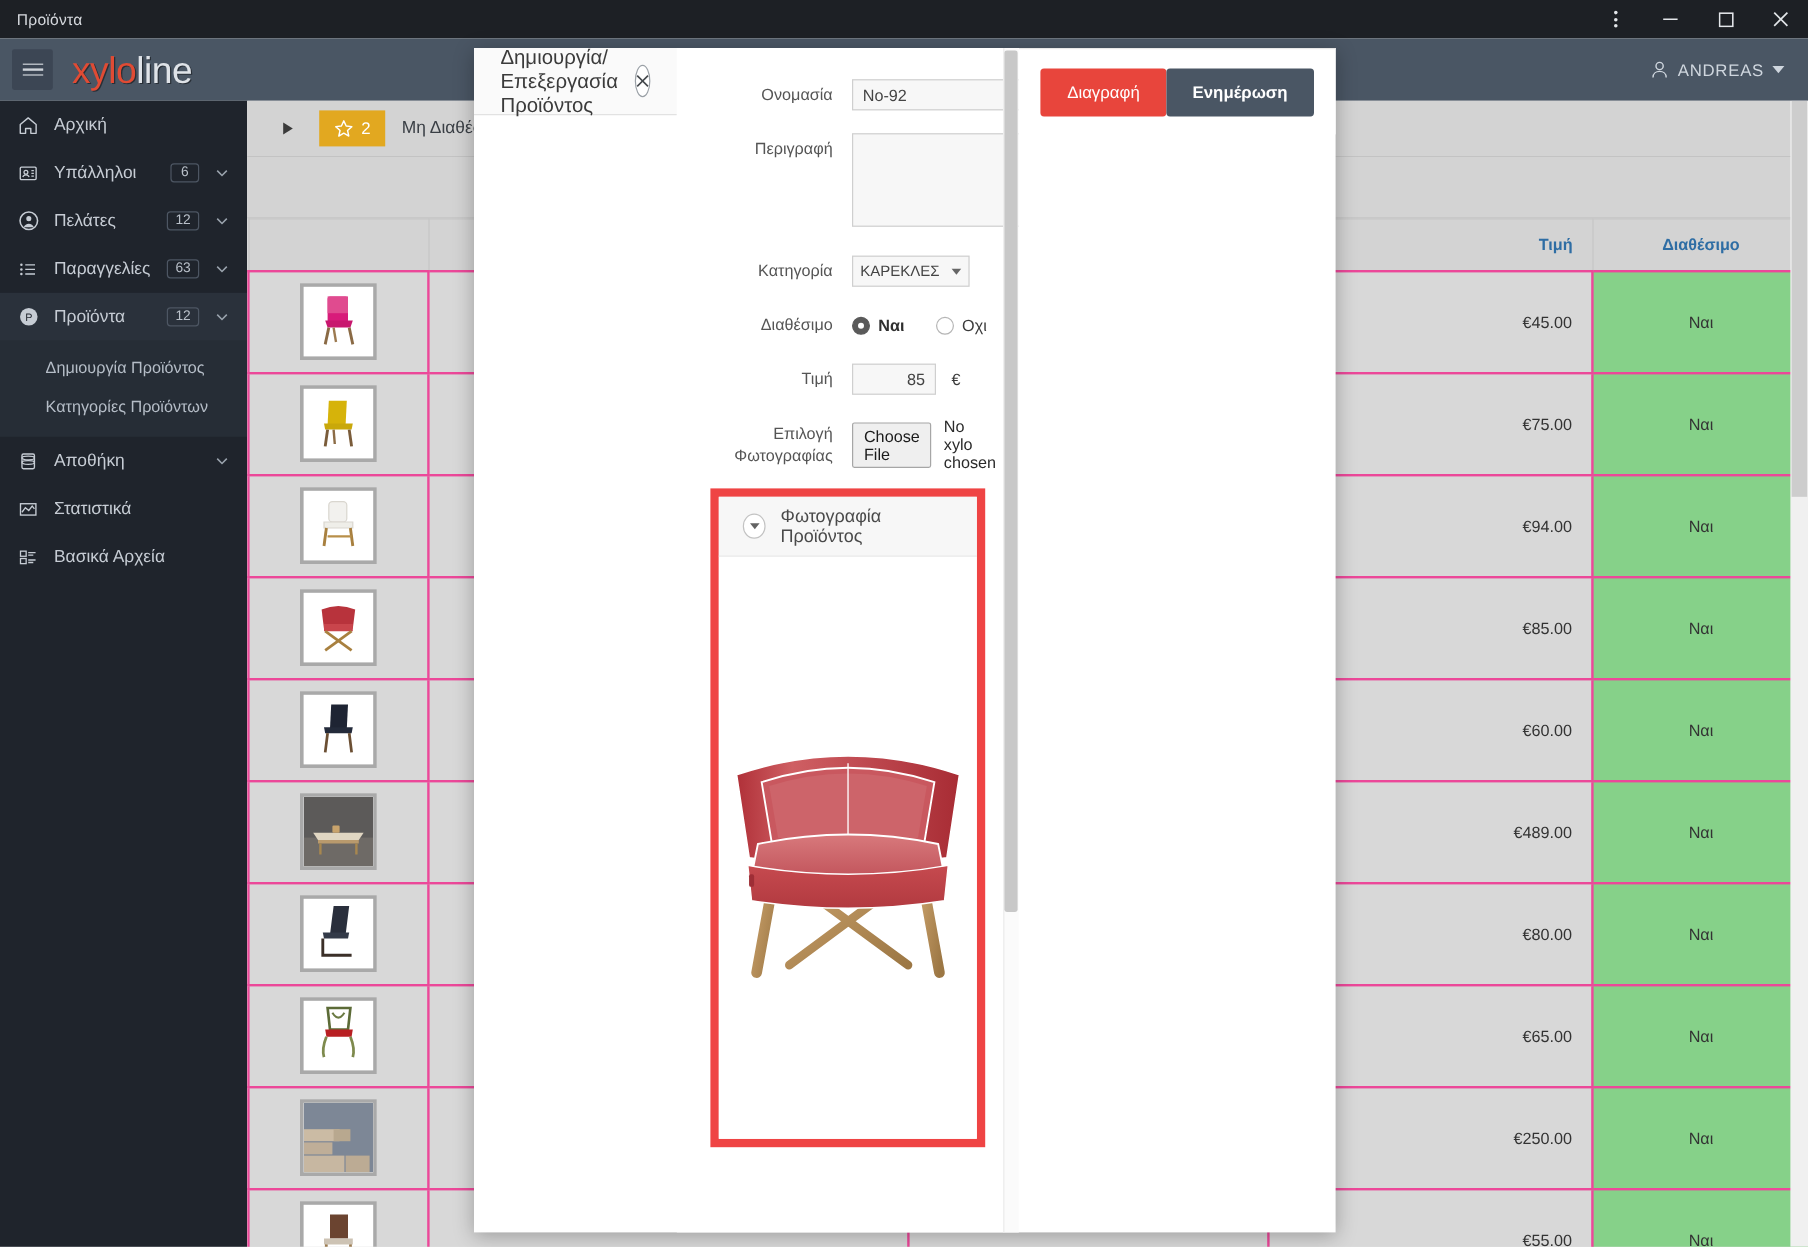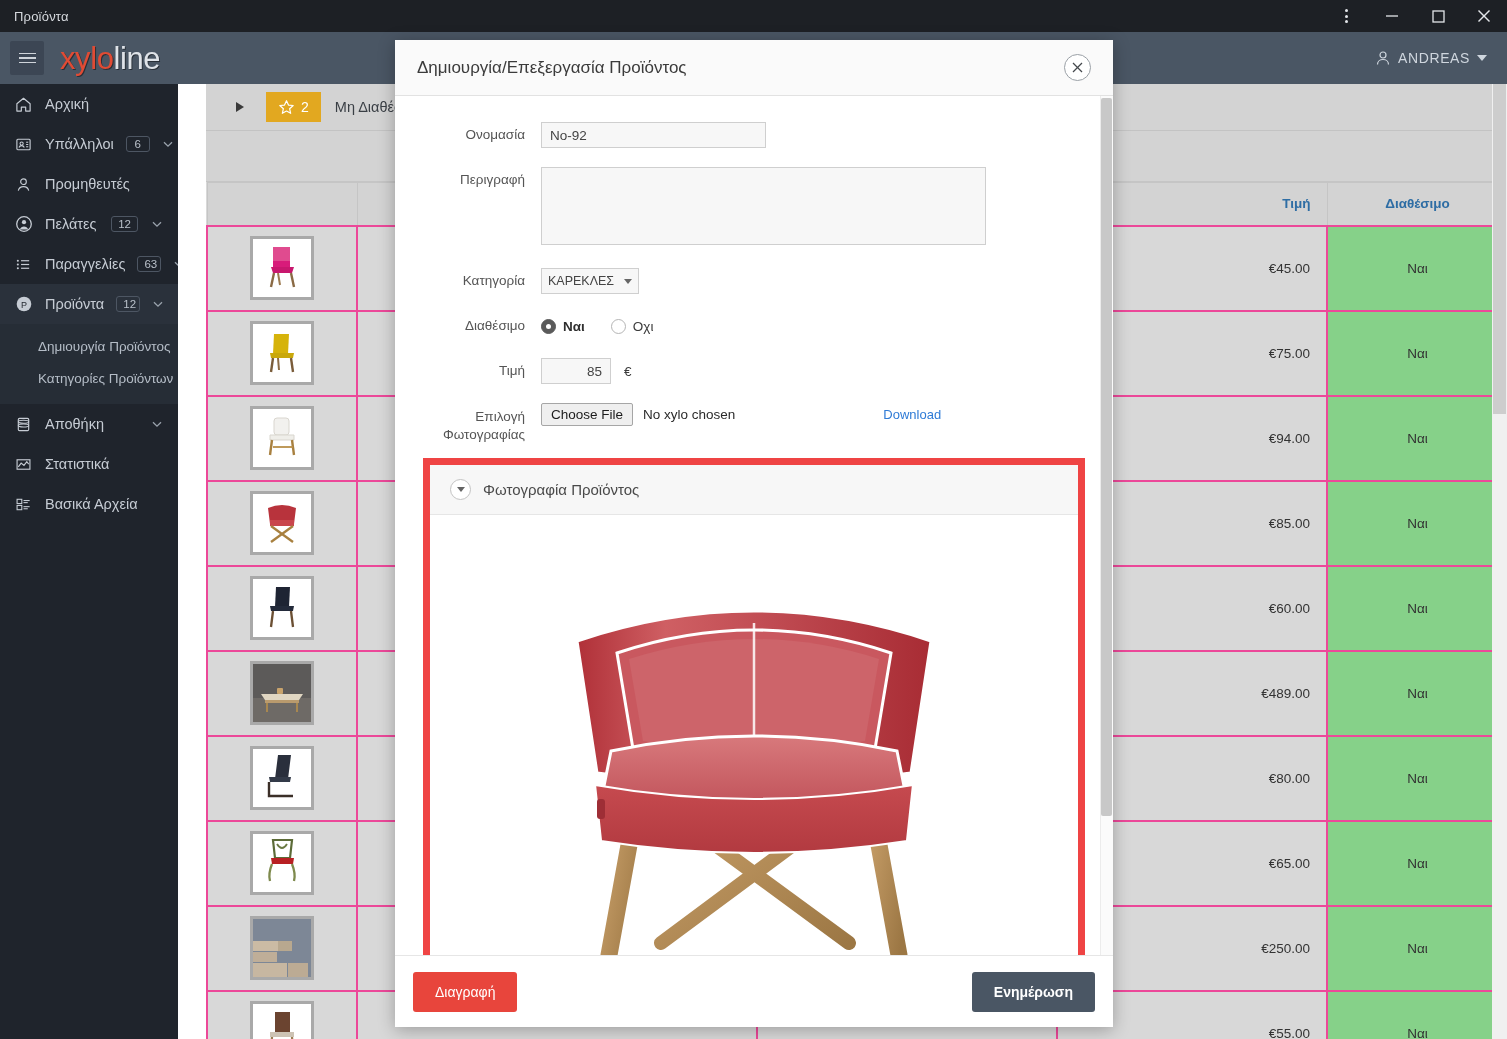--- a/index.html
+++ b/index.html
@@ -47,21 +47,21 @@
   .brand .w { color: #dfe3e8; }
   .userbox {
     margin-left: auto; margin-right: 20px; display: flex; align-items: center;
     gap: 7px; color: #cfd6de; font-size: 14px; letter-spacing: .6px;
   }
   .caret-dn { width: 0; height: 0; border-left: 5px solid transparent;
     border-right: 5px solid transparent; border-top: 6px solid #cfd6de; }
 
   
   .sidebar {
-    position: absolute; top: 84px; left: 0; width: 178px; height: 955px;
+    position: absolute; top: 84px; left: 0; width: 206px; height: 955px;
     background: #1f242c; overflow: hidden;
   }
   .navitem {
     height: 40px; display: flex; align-items: center; padding: 0 14px;
     color: #c6ccd4; font-size: 14.5px; gap: 12px; position: relative;
   }
   .navitem.active { background: #2a313b; }
   .navicon { width: 19px; display:flex; align-items:center; justify-content:center; color:#c6ccd4; flex:0 0 19px;}
   .navlabel { flex: 1 1 auto; white-space: nowrap; }
   .badge {
@@ -111,21 +111,21 @@
   .thumbframe {
     width: 64px; height: 64px; border: 3px solid #a9a9a9; background: #fff;
     display: inline-flex; align-items: center; justify-content: center; overflow: hidden;
   }
   .thumbframe svg { display:block; }
 
   
   .modal {
     position: absolute; left: 395px; top: 40px; width: 718px; height: 987px;
     background: #ffffff; box-shadow: 0 3px 16px rgba(0,0,0,.28);
-    display: flex; flex-direction: column; z-index: 50;
+    display: flex; flex-direction: row; z-index: 50;
   }
   .modal-head {
     height: 56px; border-bottom: 1px solid #e2e2e2; background: #fafafa;
     display: flex; align-items: center; padding: 0 22px; flex: 0 0 56px;
   }
   .modal-title { font-size: 17px; color: #3b3b3b; font-weight: 400; }
   .closebtn {
     margin-left: auto; width: 27px; height: 27px; border-radius: 50%;
     border: 1px solid #9aa0a6; display: flex; align-items: center; justify-content: center;
     color: #44484c; font-size: 14px; background: #fff;
@@ -296,29 +296,20 @@
     </span>
     <span class="navlabel">Υπάλληλοι</span>
     <span class="badge">6</span>
     <span class="chev">
       <svg width="12" height="12" viewBox="0 0 12 12">
           <path d="M2 4.2L6 8.2 10 4.2" fill="none" stroke="#9aa3ad" stroke-width="1.3"></path>
         </svg>
     </span>
   </div>
 
-  <div class="navitem">
-    <span class="navicon">
-      <svg width="17" height="17" viewBox="0 0 18 18">
-          <circle cx="9" cy="6" r="3" fill="none" stroke="#c6ccd4" stroke-width="1.2"></circle>
-          <path d="M3.5 15.5c.6-2.6 2.8-4.2 5.5-4.2s4.9 1.6 5.5 4.2" fill="none" stroke="#c6ccd4" stroke-width="1.2"></path>
-        </svg>
-    </span>
-    <span class="navlabel">Προμηθευτές</span>
-  </div>
 
   <div class="navitem">
     <span class="navicon">
       <svg width="18" height="18" viewBox="0 0 18 18">
           <circle cx="9" cy="9" r="7.3" fill="none" stroke="#c6ccd4" stroke-width="1.3"></circle>
           <circle cx="9" cy="7.2" r="2.1" fill="#c6ccd4"></circle>
           <path d="M4.8 14.4c.7-1.9 2.3-3 4.2-3s3.5 1.1 4.2 3" fill="#c6ccd4"></path>
         </svg>
     </span>
     <span class="navlabel">Πελάτες</span>

